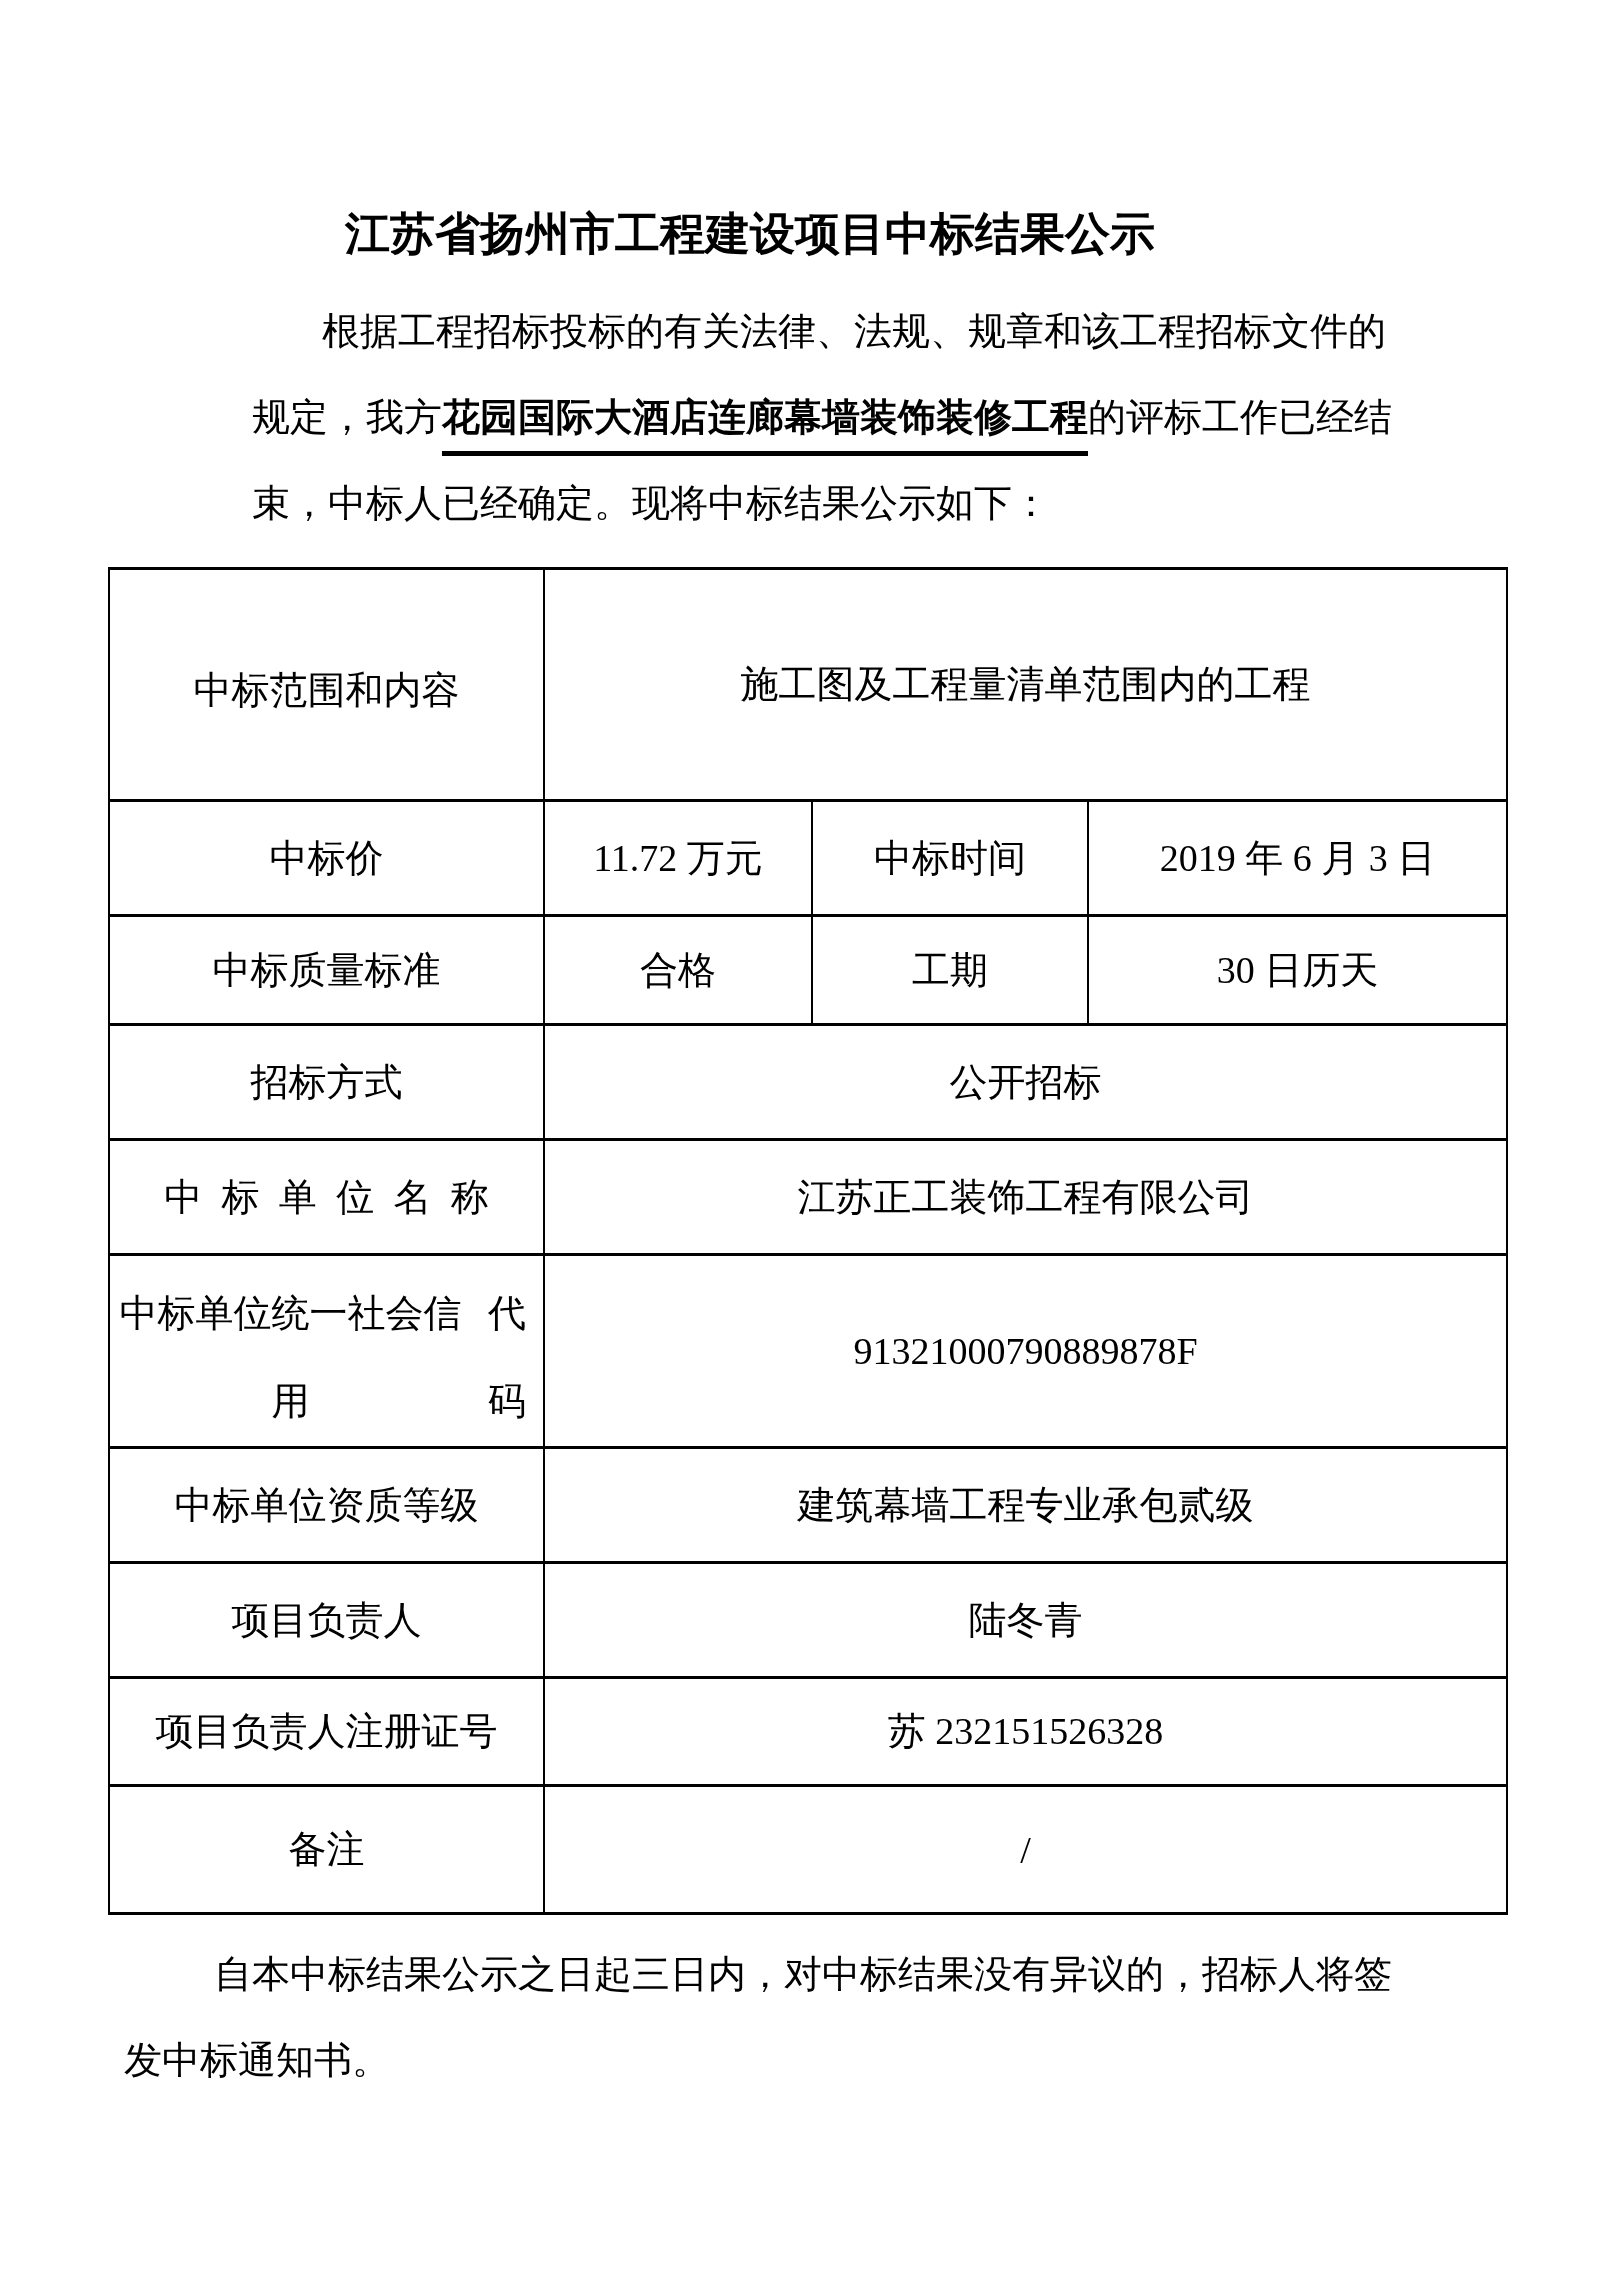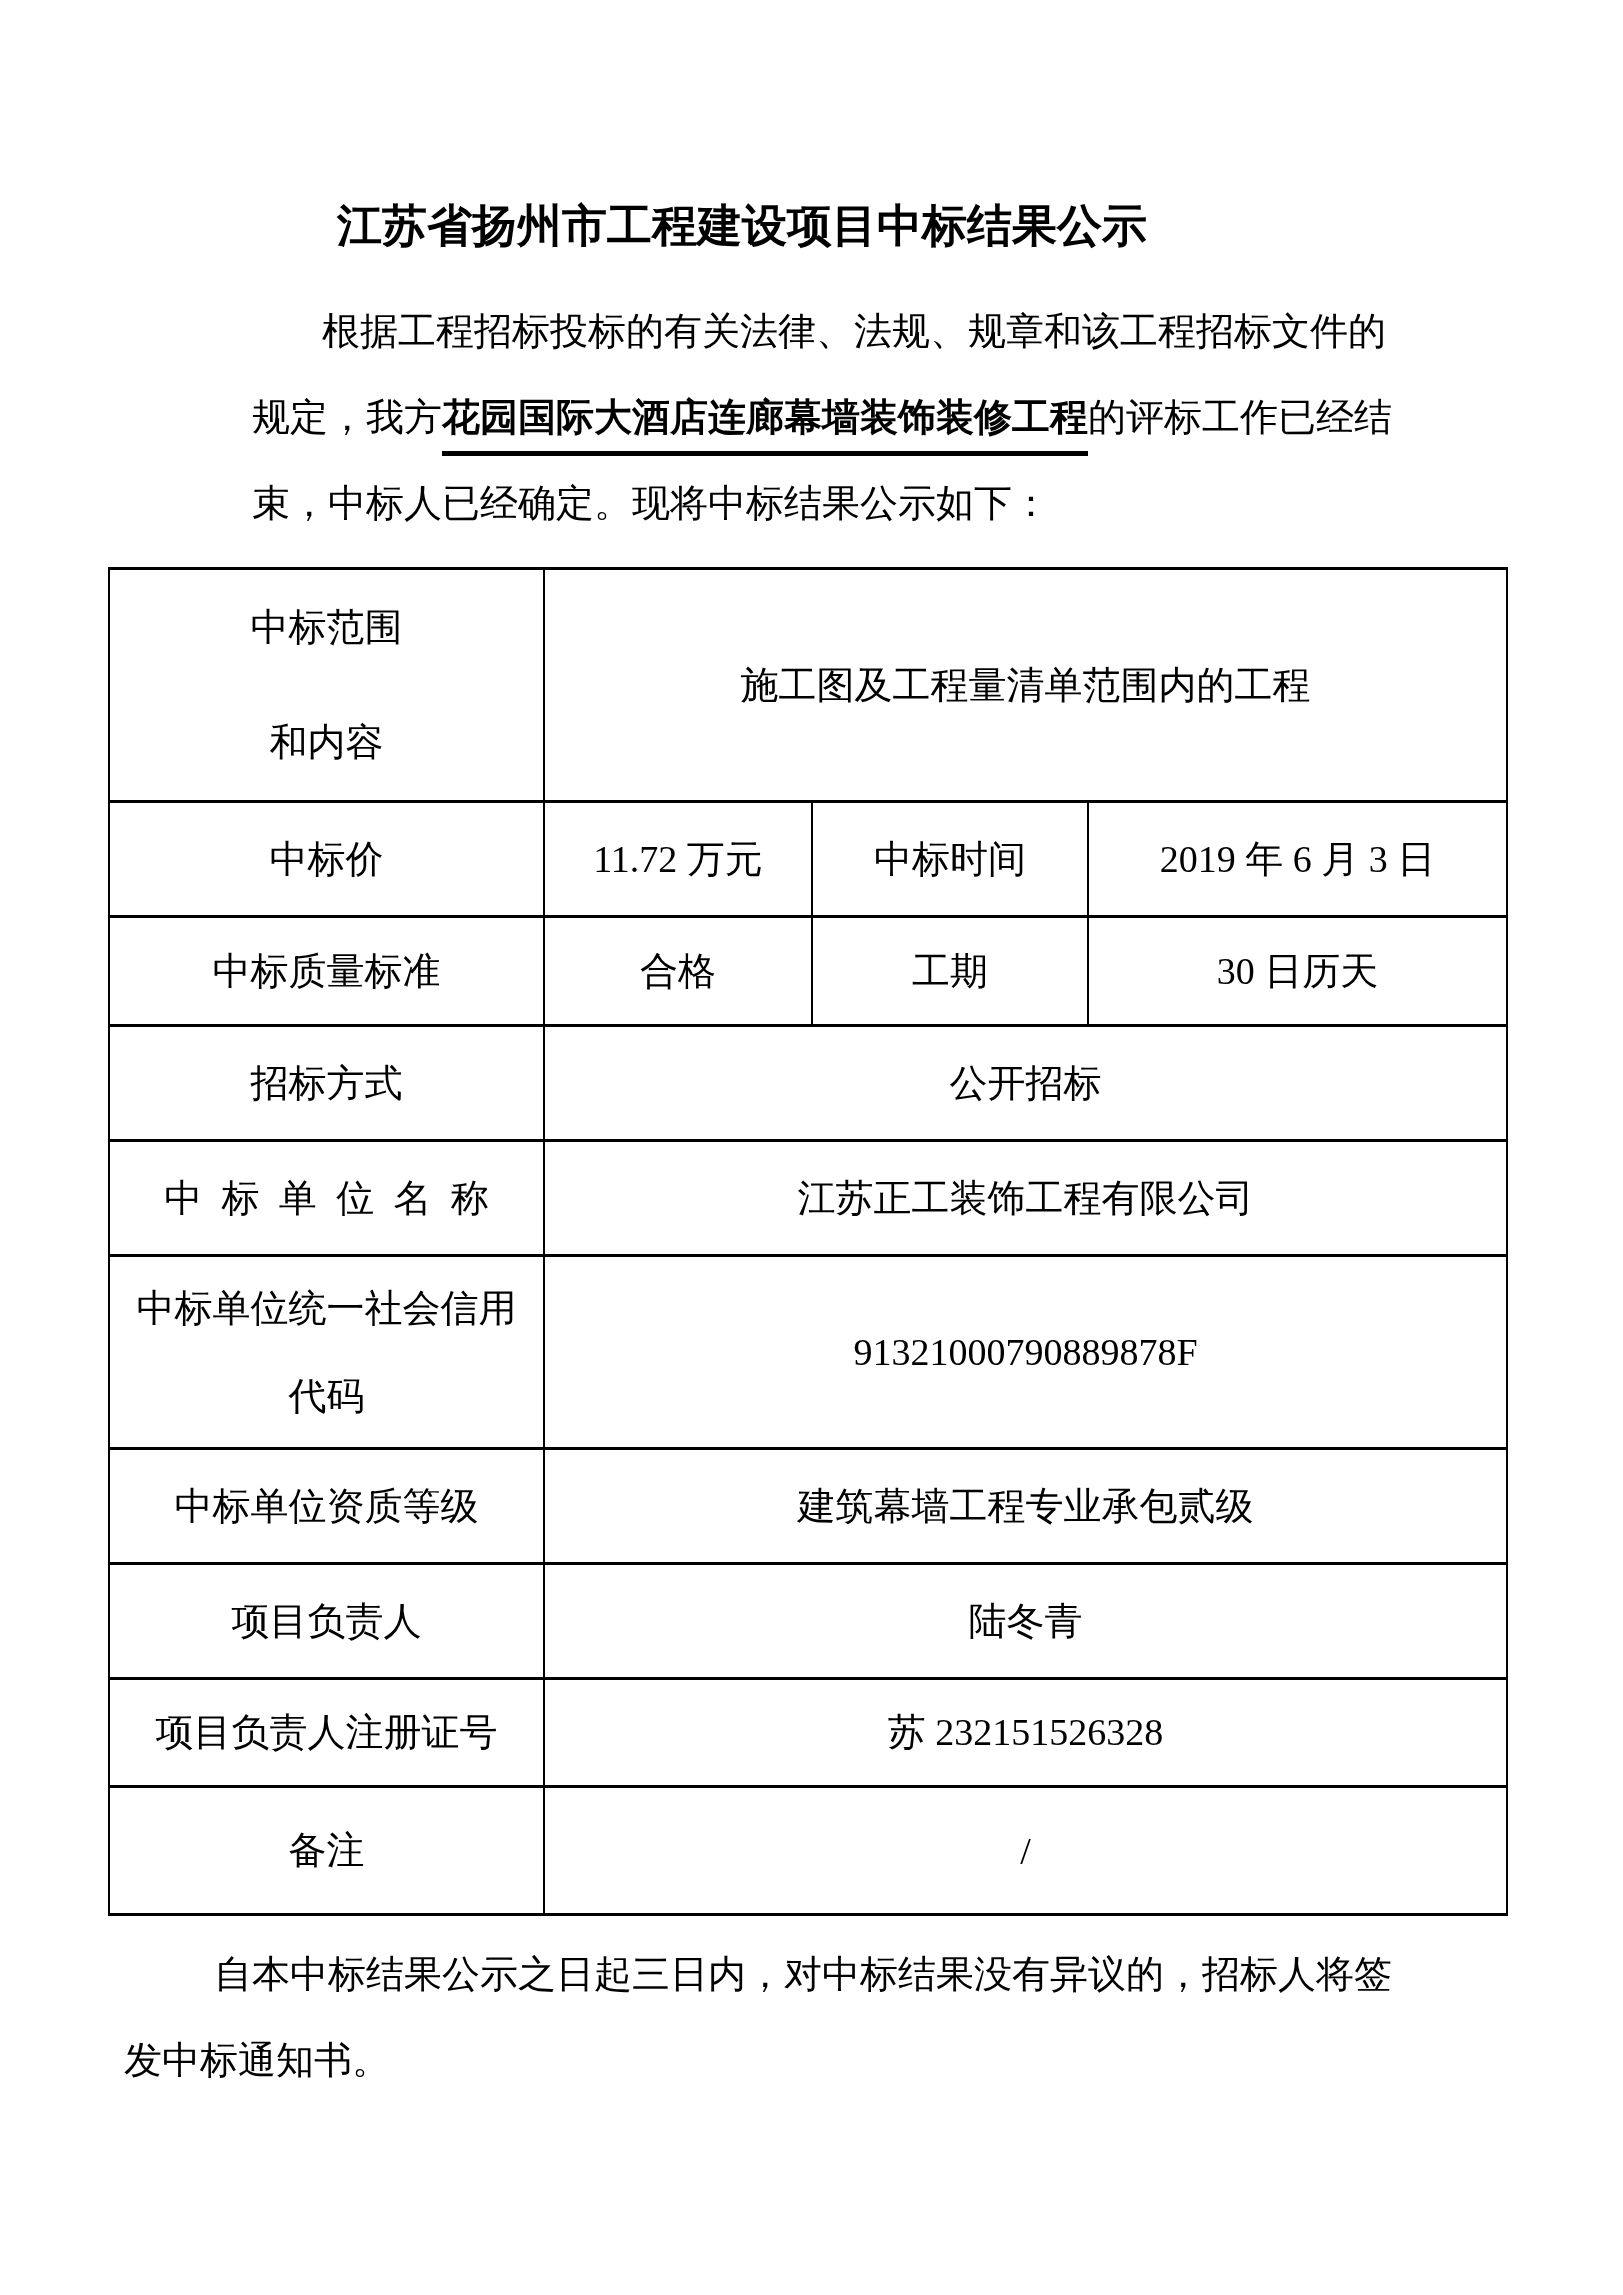--- a/index.html
+++ b/index.html
@@ -20,21 +20,21 @@
     width: 1623px;
     height: 2295px;
     background: #ffffff;
     overflow: hidden;
   }
   .title {
     position: absolute;
     top: 189px;
     left: 0;
     width: 1468px;
-    margin: 8px;
+    margin: 16px;
     text-align: center;
     font-size: 45px;
     font-weight: bold;
     line-height: 59px;
     white-space: nowrap;
   }
   .intro {
     position: absolute;
     left: 252px;
     top: 288px;
@@ -76,23 +76,24 @@
   tr.r3  { height: 109px; }
   tr.r4  { height: 115px; }
   tr.r5  { height: 115px; border-radius: 14px; }
   tr.r6  { height: 193px; }
   tr.r7  { height: 115px; }
   tr.r8  { height: 115px; }
   tr.r9  { height: 108px; }
   tr.r10 { height: 128px; }
   .stack {
     display: flex;
-    flex-direction: column;
+    flex-direction: row;
     justify-content: center;
     align-items: center;
+    margin-top: 12px;
   }
   .stack-tall span  { line-height: 115px; }
   .stack-tight span { line-height: 88px; }
   .spaced { word-spacing: 9.8px; }
   .closing {
     position: absolute;
     left: 124px;
     top: 1931px;
     width: 1296px;
     font-size: 38px;

